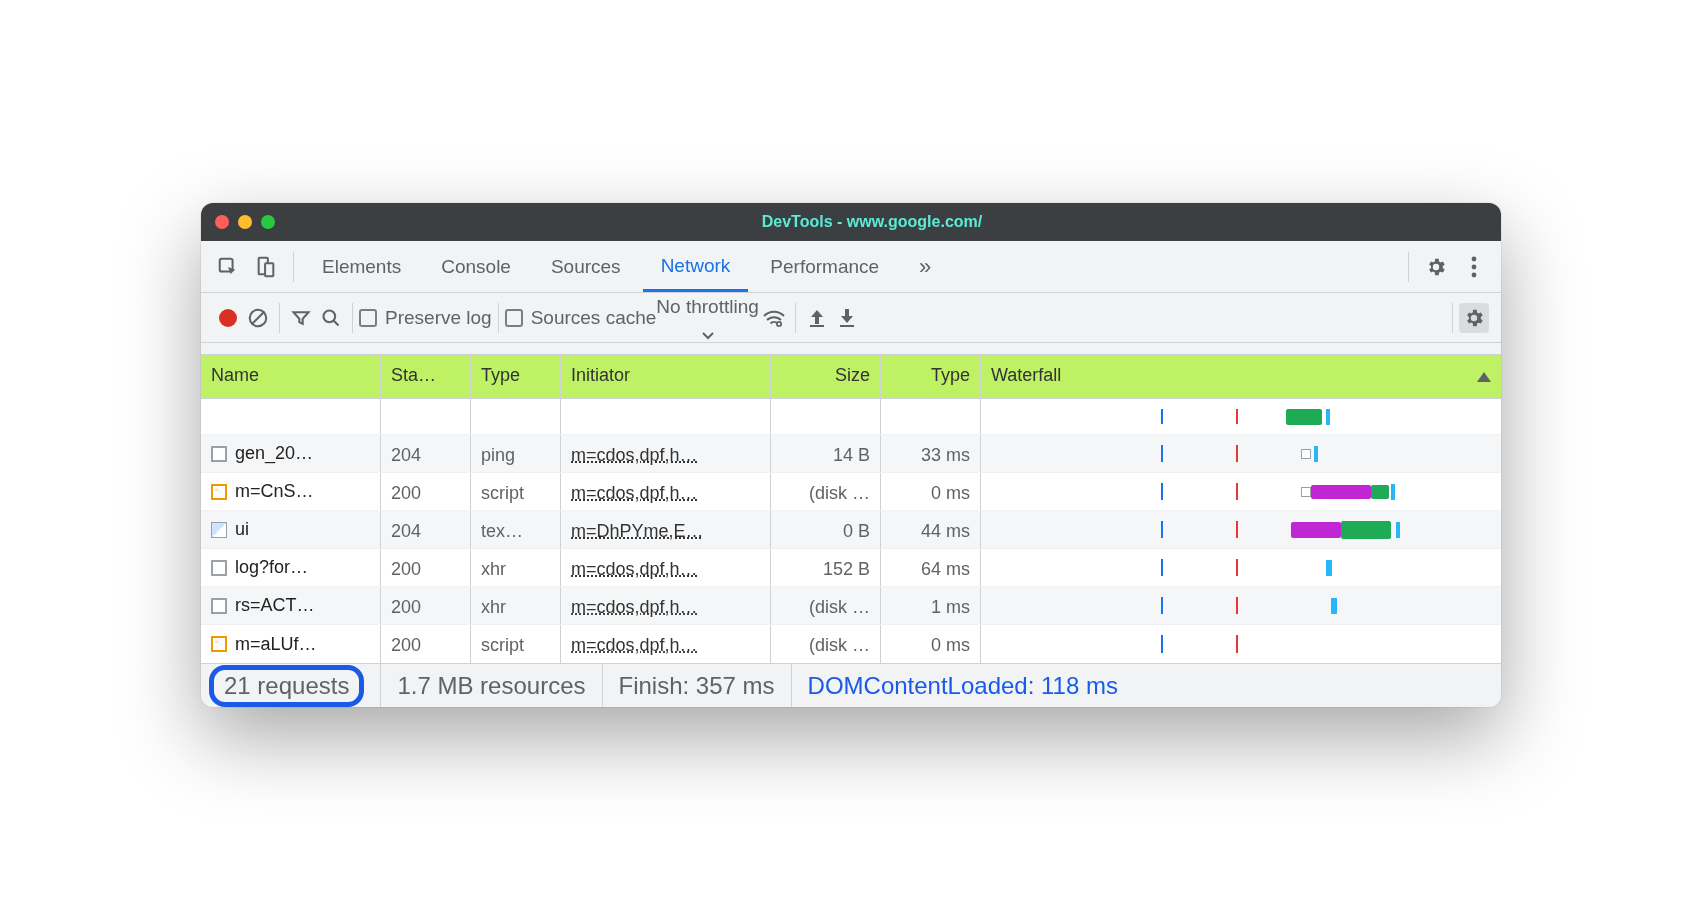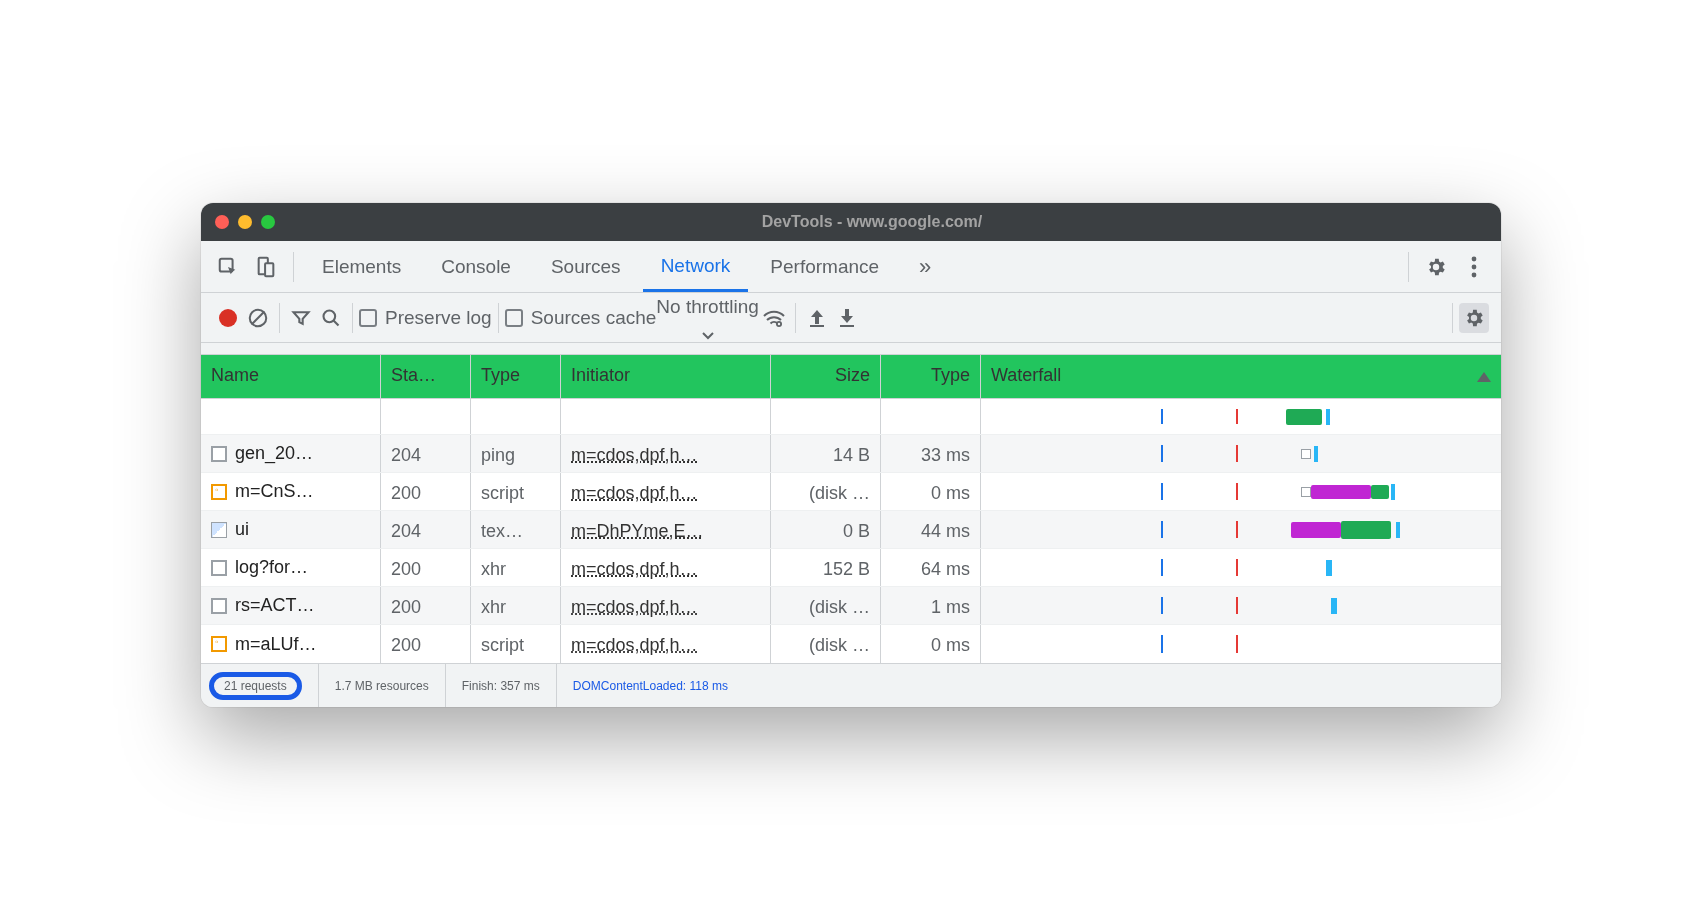--- a/index.html
+++ b/index.html
@@ -27,21 +27,21 @@
     position: relative;
   }
   .traffic { display: flex; gap: 9px; }
   .dot { width: 14px; height: 14px; border-radius: 50%; }
   .dot.red { background: #ff5f57; }
   .dot.yellow { background: #febc2e; }
   .dot.green { background: #28c840; }
   .title {
     position: absolute; left: 16px; right: 0;
     text-align: center;
-    color: #a3a3a3; font-size: 16px; font-weight: 600;
+    color: #5eead4; font-size: 16px; font-weight: 600;
     pointer-events: none;
     margin-left: 26px;
   }
 
   .tabbar {
     display: flex; align-items: center;
     height: 52px;
     background: #f1f3f4;
     border-bottom: 1px solid #cfd2d5;
     padding: 0 10px;
@@ -84,21 +84,21 @@
   }
 
   .filters {
     height: 12px;
     background: #f1f3f4;
     border-bottom: 1px solid #cfd2d5;
   }
 
   .table-head {
     display: flex;
-    background: #22c55e;
+    background: #bef264;
     border-bottom: 1px solid #cfd2d5;
     font-size: 18px; color: #333;
     height: 44px;
   }
   .th, .td {
     border-right: 1px solid #cfd2d5;
     padding: 10px 10px;
     overflow: hidden; white-space: nowrap; text-overflow: ellipsis;
   }
   .th { font-weight: 400; position: relative; }
@@ -138,21 +138,21 @@
   .wfbar { position:absolute; height: 14px; top: 50%; transform: translateY(-50%); border-radius:2px; }
   .wfmark { position:absolute; width:10px; height:10px; border:1px solid #9aa0a6; background:#fff; top:50%; transform:translateY(-50%);}
   .wftick { position:absolute; width:4px; height:16px; top:50%; transform:translateY(-50%);}
 
   .statusbar {
     display: flex; align-items: flex-end;
     height: 44px;
     background: #f1f3f4;
     border-top: 1px solid #cfd2d5;
     padding: 0 10px;
-    font-size: 12px; color: #5f6367;
+    font-size: 24px; color: #5f6367;
     gap: 0;
   }
   .statusbar .seg { padding: 0 16px; border-right: 1px solid #cfd2d5; height:100%; display:flex;align-items:center;}
   .statusbar .seg:last-child { border-right: none; }
   .statusbar .dcl { color: #1a5ae6; }
   .highlight-ring {
     border: 5px solid #1a5ae6; border-radius: 16px; padding: 2px 10px;
     margin-left: -6px;
   }
 

